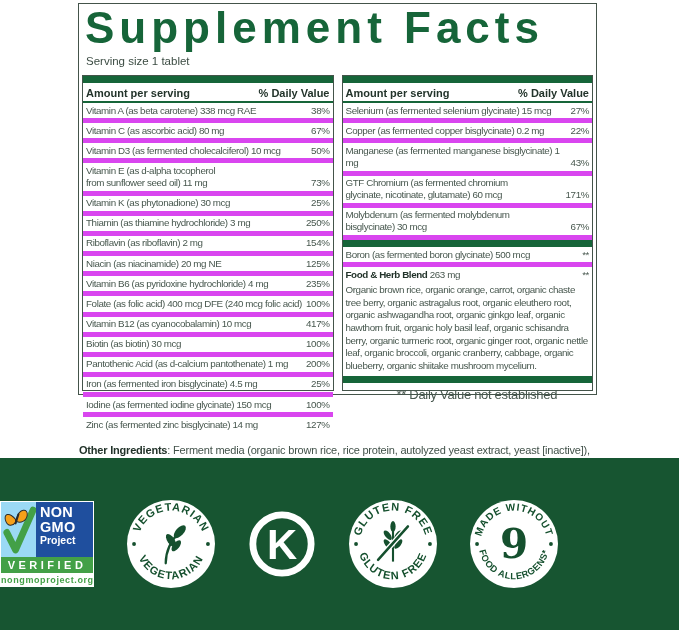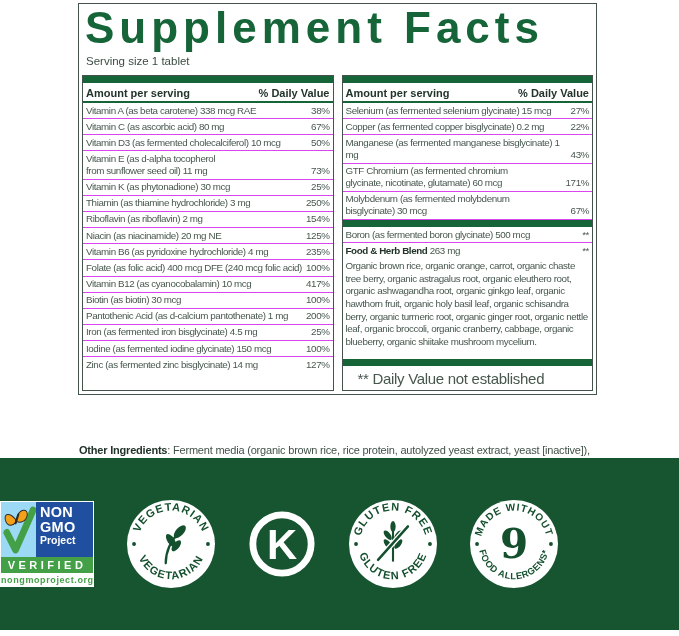--- a/index.html
+++ b/index.html
@@ -12,32 +12,32 @@
   .sf-title{margin:2px 4px 0 6px;font-size:44px;font-weight:bold;letter-spacing:5px;
             color:#166539;line-height:1.0;white-space:nowrap;}
   .serving{margin:5px 0 0 7px;font-size:11.5px;color:#3d4d44;}
   .cols{position:absolute;left:3px;right:3px;top:71px;bottom:3px;display:flex;gap:8px;}
   .col{flex:1;border:1px solid #44544a;display:flex;flex-direction:column;box-sizing:border-box;background:#fff;}
   .top-bar{height:7px;background:#166539;margin-bottom:1px;flex:0 0 auto;}
   .col-head{display:flex;justify-content:space-between;align-items:flex-end;
             padding:3px 3px 2px;border-bottom:2px solid #166539;
             font-size:11px;font-weight:bold;color:#22332a;flex:0 0 auto;}
   .nrow{display:flex;justify-content:space-between;align-items:flex-end;
-        padding:1.5px 3px;border-bottom:1px solid #d946ef;
+        padding:1.5px 3px;border-bottom:5px solid #d946ef;
         font-size:9.8px;letter-spacing:-0.4px;line-height:1.24;color:#47574e;flex:0 0 auto;}
   .col .nrow:last-child{border-bottom:none;text-align:right;}
   .nrow.noline{border-bottom:none;}
   .nname{white-space:pre-line;padding-right:4px;}
   .ndv{white-space:nowrap;}
   .bold{font-weight:bold;color:#22332a;}
   .thick-bar{height:7px;background:#166539;flex:0 0 auto;}
   .push-bottom{margin-top:auto;}
   .blend-para{padding:2px 3px 4px;font-size:9.8px;line-height:1.28;
               letter-spacing:-0.4px;color:#47574e;flex:0 0 auto;}
-  .footnote-row{padding:4px 15px 3px;font-size:15px;letter-spacing:-0.3px;color:#47574e;flex:0 0 auto;}
+  .footnote-row{padding:4px 15px 3px;font-size:13px;letter-spacing:-0.3px;color:#47574e;flex:0 0 auto;margin-left:39px;}
 
   .other-ing{position:absolute;left:79px;top:403px;width:520px;
              font-size:11px;line-height:1.35;letter-spacing:-0.2px;color:#42524a;margin-top:40px;}
   .other-ing .bold{letter-spacing:-0.2px;}
 
   
   .footer{position:absolute;left:0;top:458px;width:679px;height:172px;background:#175531;
           display:flex;align-items:center;gap:33px;}
   .badge-svg{display:block;}
 

